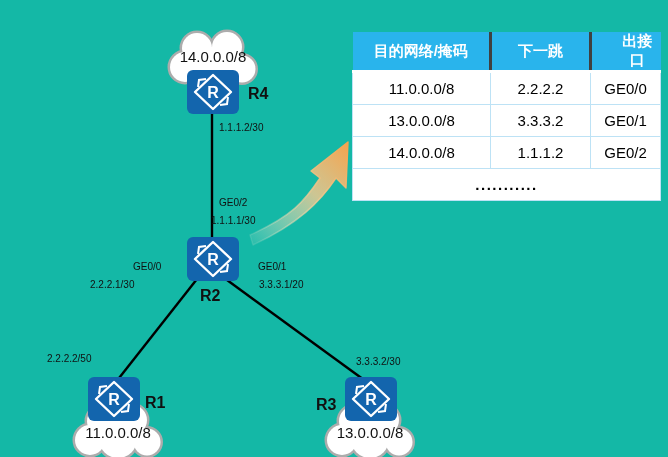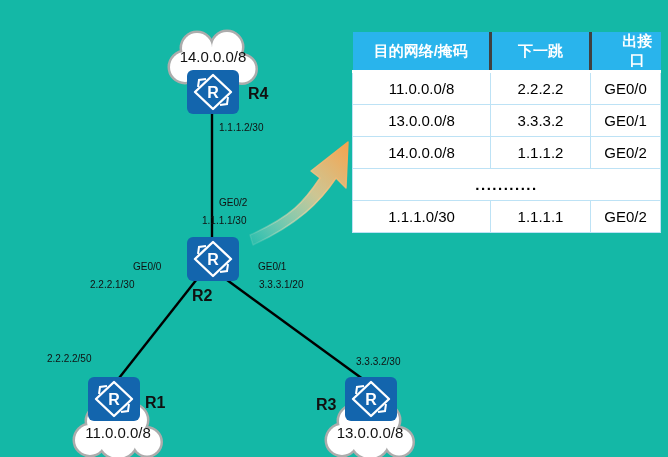--- a/index.html
+++ b/index.html
@@ -123,27 +123,27 @@
     <svg width="52" height="44" viewBox="0 0 52 44">
       <rect width="52" height="44" rx="6" fill="#1365AD"></rect>
       <polygon points="26,5 44,22 26,39 8,22" fill="none" stroke="#fff" stroke-width="2.4" stroke-linejoin="round"></polygon>
       <path d="M19 9 L12 10 L11 17" fill="none" stroke="#fff" stroke-width="2"></path>
       <path d="M33 35 L40 34 L41 27" fill="none" stroke="#fff" stroke-width="2"></path>
       <text x="26" y="28" text-anchor="middle" font-size="16" font-weight="bold" fill="#fff">R</text>
     </svg>
   </div>
 
   <div class="lbl name" style="left:248px; top:85px">R4</div>
-  <div class="lbl name" style="left:192px; top:287px">R2</div>
+  <div class="lbl name" style="left:200px; top:287px">R2</div>
   <div class="lbl name" style="left:145px; top:394px">R1</div>
   <div class="lbl name" style="left:316px; top:396px">R3</div>
 
   <div class="lbl" style="left:219px; top:122px">1.1.1.2/30</div>
   <div class="lbl" style="left:219px; top:197px">GE0/2</div>
-  <div class="lbl" style="left:202px; top:215px">1.1.1.1/30</div>
+  <div class="lbl" style="left:211px; top:215px">1.1.1.1/30</div>
   <div class="lbl" style="left:133px; top:261px">GE0/0</div>
   <div class="lbl" style="left:90px; top:279px">2.2.2.1/30</div>
   <div class="lbl" style="left:258px; top:261px">GE0/1</div>
   <div class="lbl" style="left:259px; top:279px">3.3.3.1/20</div>
   <div class="lbl" style="left:47px;  top:353px">2.2.2.2/50</div>
   <div class="lbl" style="left:356px; top:356px">3.3.3.2/30</div>
 
   <div class="rt-wrap">
     <table class="rt">
       <colgroup>
@@ -170,22 +170,17 @@
           <td>GE0/1</td>
         </tr>
         <tr>
           <td>14.0.0.0/8</td>
           <td>1.1.1.2</td>
           <td>GE0/2</td>
         </tr>
         <tr>
           <td class="dots" colspan="3">...........</td>
         </tr>
-        <tr>
-          <td>1.1.1.0/30</td>
-          <td>1.1.1.1</td>
-          <td>GE0/2</td>
-        </tr>
       </tbody>
     </table>
   </div>
 
 </div>
 
 </body></html>

